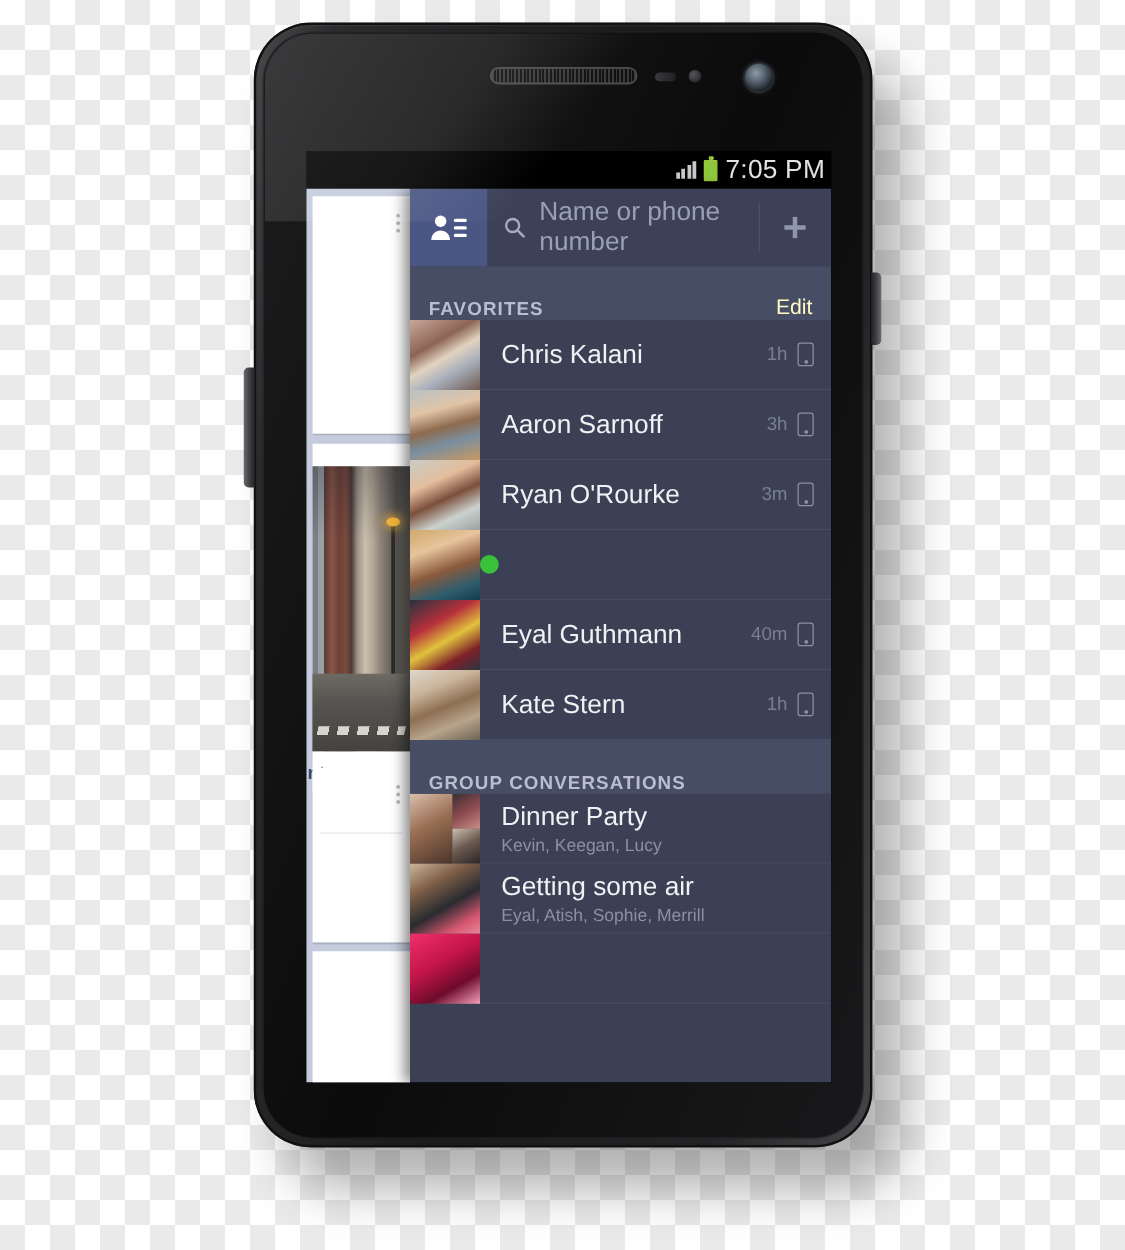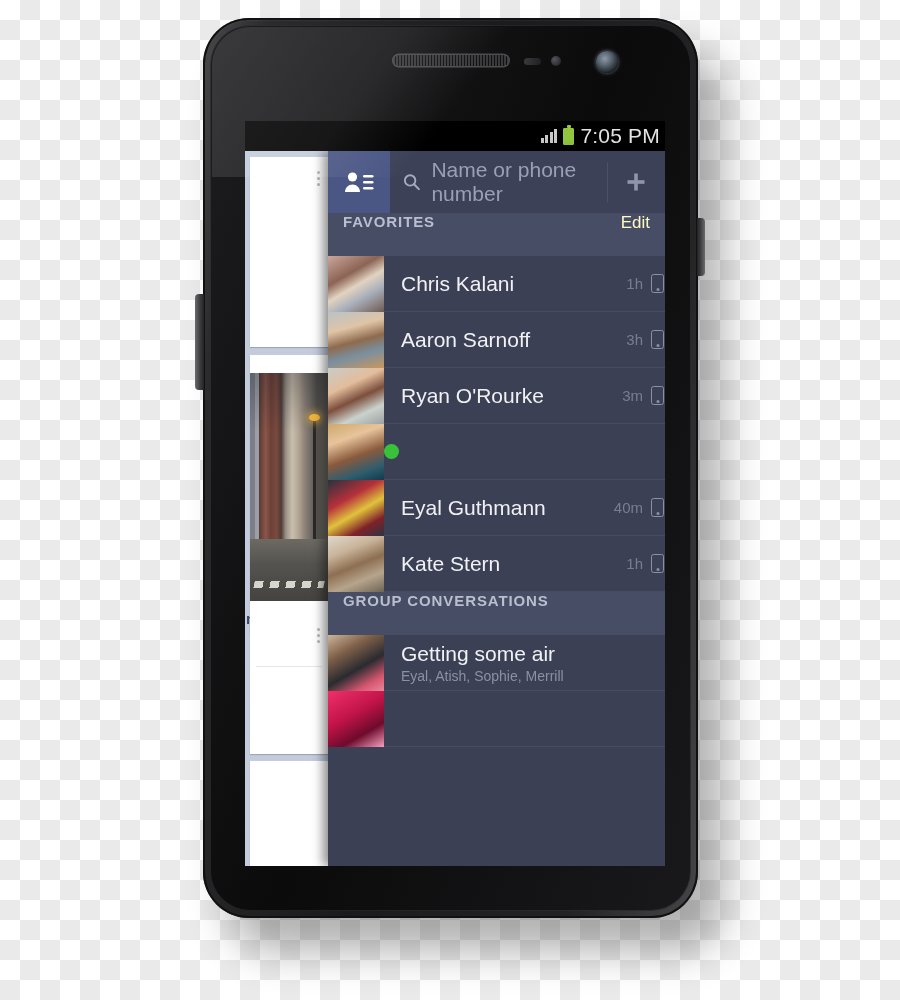--- a/index.html
+++ b/index.html
@@ -197,21 +197,21 @@
     display:flex; align-items:center; justify-content:center; background:#3c4158;
   }
   #add-button::before {
     content:""; position:absolute; left:0; top:11px; bottom:11px;
     width:1px; background:#4a5069;
   }
 
   
   .section-header {
     height:43px; background:#474d64;
-    display:flex; align-items:flex-start; justify-content:space-between;
+    display:flex; align-items:flex-end; justify-content:space-between;
     padding:0 15px;
     font-size:15px; font-weight:bold; letter-spacing:.9px; color:#b9bed0;
   }
   .section-header .edit-link { font-size:17px; font-weight:normal; letter-spacing:0; color:#fef9c3; }
 
   
   .row {
     display:flex; align-items:center; height:56px;
     border-bottom:1px solid #464c61; background:#3b4055;
   }
@@ -221,21 +221,21 @@
   }
   .avatar-grid { display:grid; width:100%; height:100%; }
   .avatar-grid.g3 { grid-template-columns:1.55fr 1fr; grid-template-rows:1fr 1fr; }
   .avatar-grid.g3 > i:nth-child(1){ grid-row:1 / span 2; }
   .avatar-grid > i { display:block; }
   .row-main { flex:1 1 auto; padding-left:17px; min-width:0; }
   .row-name { font-size:21px; color:#f0f1f4; white-space:nowrap; }
   .row-sub { font-size:14px; color:#8b90a3; margin-top:2px; white-space:nowrap; }
   .row-right {
     flex:0 0 auto; display:flex; align-items:center; gap:8px;
-    padding-right:1px;
+    padding-right:14px;
   }
   .row-time { font-size:15px; color:#787e92; }
   .mobile-icon {
     width:13px; height:19px; border:1.6px solid #8b90a3; border-radius:2.5px;
     position:relative;
   }
   .mobile-icon::after {
     content:""; position:absolute; left:50%; bottom:1px; transform:translateX(-50%);
     width:3px; height:3px; border-radius:50%; background:#8b90a3;
   }
@@ -413,20 +413,33 @@
             <div class="row-right">
               <span class="row-time">1h</span>
               <span class="mobile-icon"></span>
             </div>
           </div>
 
           <div class="section-header">
             <span>GROUP CONVERSATIONS</span>
           </div>
 
+          <div class="row">
+            <div class="avatar">
+              <div class="avatar-grid g3">
+                <i class="ph-dinner-a"></i>
+                  <i class="ph-dinner-b"></i>
+                  <i class="ph-dinner-c"></i>
+              </div>
+            </div>
+            <div class="row-main">
+              <div class="row-name">Dinner Party</div>
+              <div class="row-sub">Kevin, Keegan, Lucy</div>
+            </div>
+          </div>
 
           <div class="row">
             <div class="avatar ph-air"></div>
             <div class="row-main">
               <div class="row-name">Getting some air</div>
               <div class="row-sub">Eyal, Atish, Sophie, Merrill</div>
             </div>
           </div>
 
 

